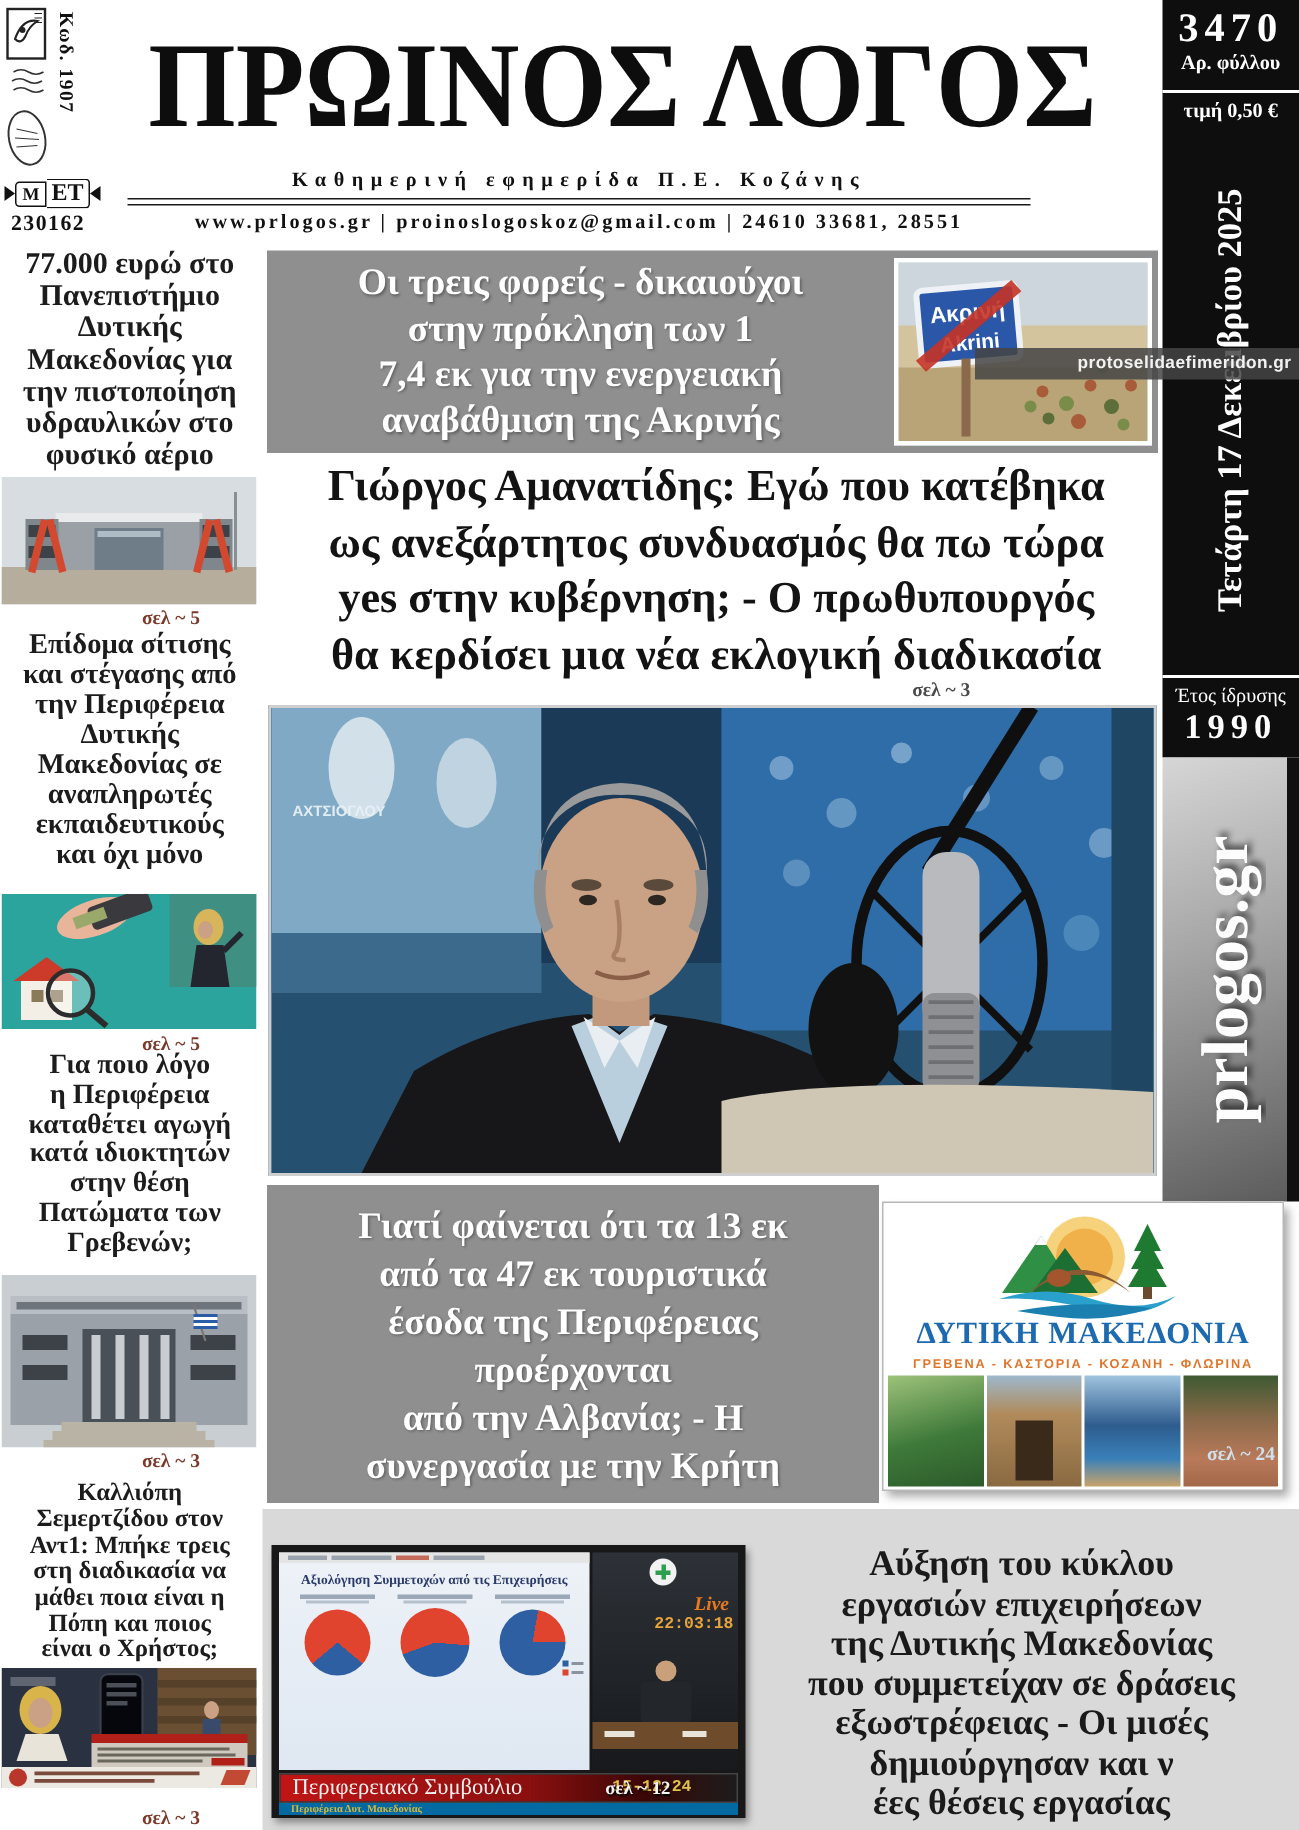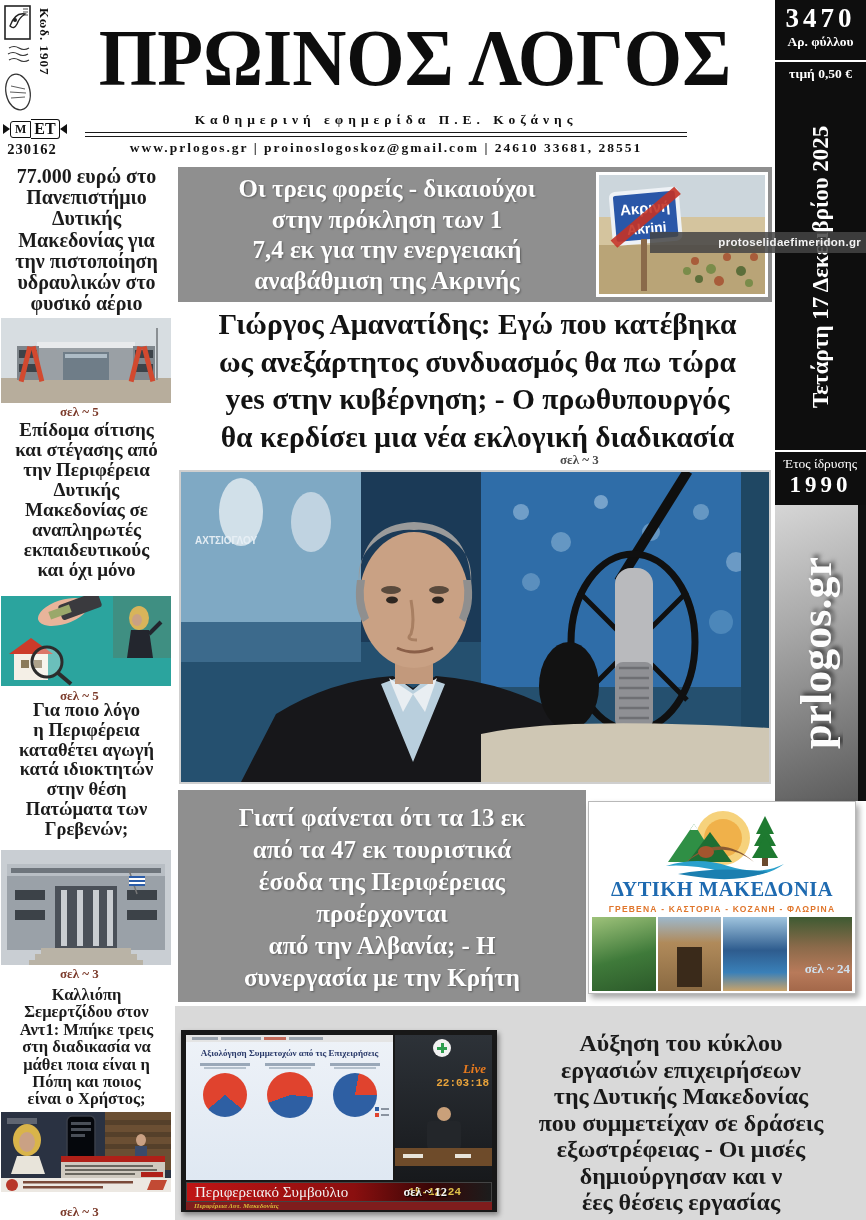--- a/index.html
+++ b/index.html
@@ -3,21 +3,21 @@
 <meta charset="utf-8">
 <style>
   html,body{margin:0;padding:0;background:#fff;}
   #page{position:relative;width:866px;height:1220px;background:#fff;overflow:hidden;
         font-family:"Liberation Serif",serif;}
   .abs{position:absolute;}
   .serif{font-family:"Liberation Serif",serif;}
   .hl{font-weight:bold;text-align:center;white-space:pre-line;color:#1c1c1c;}
   .whl{font-weight:bold;text-align:center;white-space:pre-line;color:#ffffff;}
   .ref{font-family:"Liberation Serif",serif;font-weight:bold;color:#7b3a2a;
-       font-size:13px;text-align:left;}
+       font-size:13px;text-align:center;}
   .vup{writing-mode:vertical-rl;transform:rotate(180deg);}
   .vdown{writing-mode:vertical-rl;}
   .graybox{background:#8f8f8f;}
   .white-border{border:3px solid #fff;box-sizing:border-box;}
   .tri{width:0;height:0;display:inline-block;}
   .pie{border-radius:50%;}
 </style>
 </head>
 <body>
 
@@ -425,21 +425,21 @@
       <div style="position:absolute;left:0;bottom:14px;width:100%;height:18px;background:#6e4b2a;"></div>
       <div style="position:absolute;left:8px;bottom:22px;width:20px;height:4px;background:#e8e4da;"></div>
       <div style="position:absolute;left:60px;bottom:22px;width:16px;height:4px;background:#e8e4da;"></div>
     </div>
 
     <div class="abs" style="left:5px;top:152px;width:306px;height:20px;background:linear-gradient(90deg,#c01515 0%,#8a0f0f 55%,#3a0606 80%,#1c1c1c 100%);border:1px solid #444;box-sizing:border-box;">
       <span class="serif" style="margin-left:8px;font-size:15px;color:#f2f2f2;line-height:18px;">Περιφερειακό Συμβούλιο</span>
       <span style="position:absolute;right:30px;top:3px;font-family:'Liberation Mono',monospace;font-size:11px;font-weight:bold;color:#e0c24a;">15-12-24</span>
       <span class="serif" style="position:absolute;right:44px;top:2px;font-size:12.5px;font-weight:bold;color:#f5f5f5;text-shadow:1px 1px 1px #000;">σελ ~ 12</span>
     </div>
-    <div class="abs serif" style="left:5px;top:172px;width:306px;height:8px;background:#7f1d1d;font-size:7px;font-style:italic;font-weight:bold;color:#d8b83a;padding-left:8px;box-sizing:border-box;line-height:8px;">Περιφέρεια Δυτ. Μακεδονίας</div>
+    <div class="abs serif" style="left:5px;top:172px;width:306px;height:8px;background:#0369a1;font-size:7px;font-weight:bold;color:#d8b83a;padding-left:8px;box-sizing:border-box;line-height:8px;">Περιφέρεια Δυτ. Μακεδονίας</div>
   </div>
 
   <div class="abs hl serif" style="left:500px;top:1030px;width:362px;font-size:24px;line-height:26.5px;color:#1a1a1a;">Αύξηση του κύκλου
 εργασιών επιχειρήσεων
 της Δυτικής Μακεδονίας
 που συμμετείχαν σε δράσεις
 εξωστρέφειας - Οι μισές
 δημιούργησαν και ν
 έες θέσεις εργασίας</div>
 

